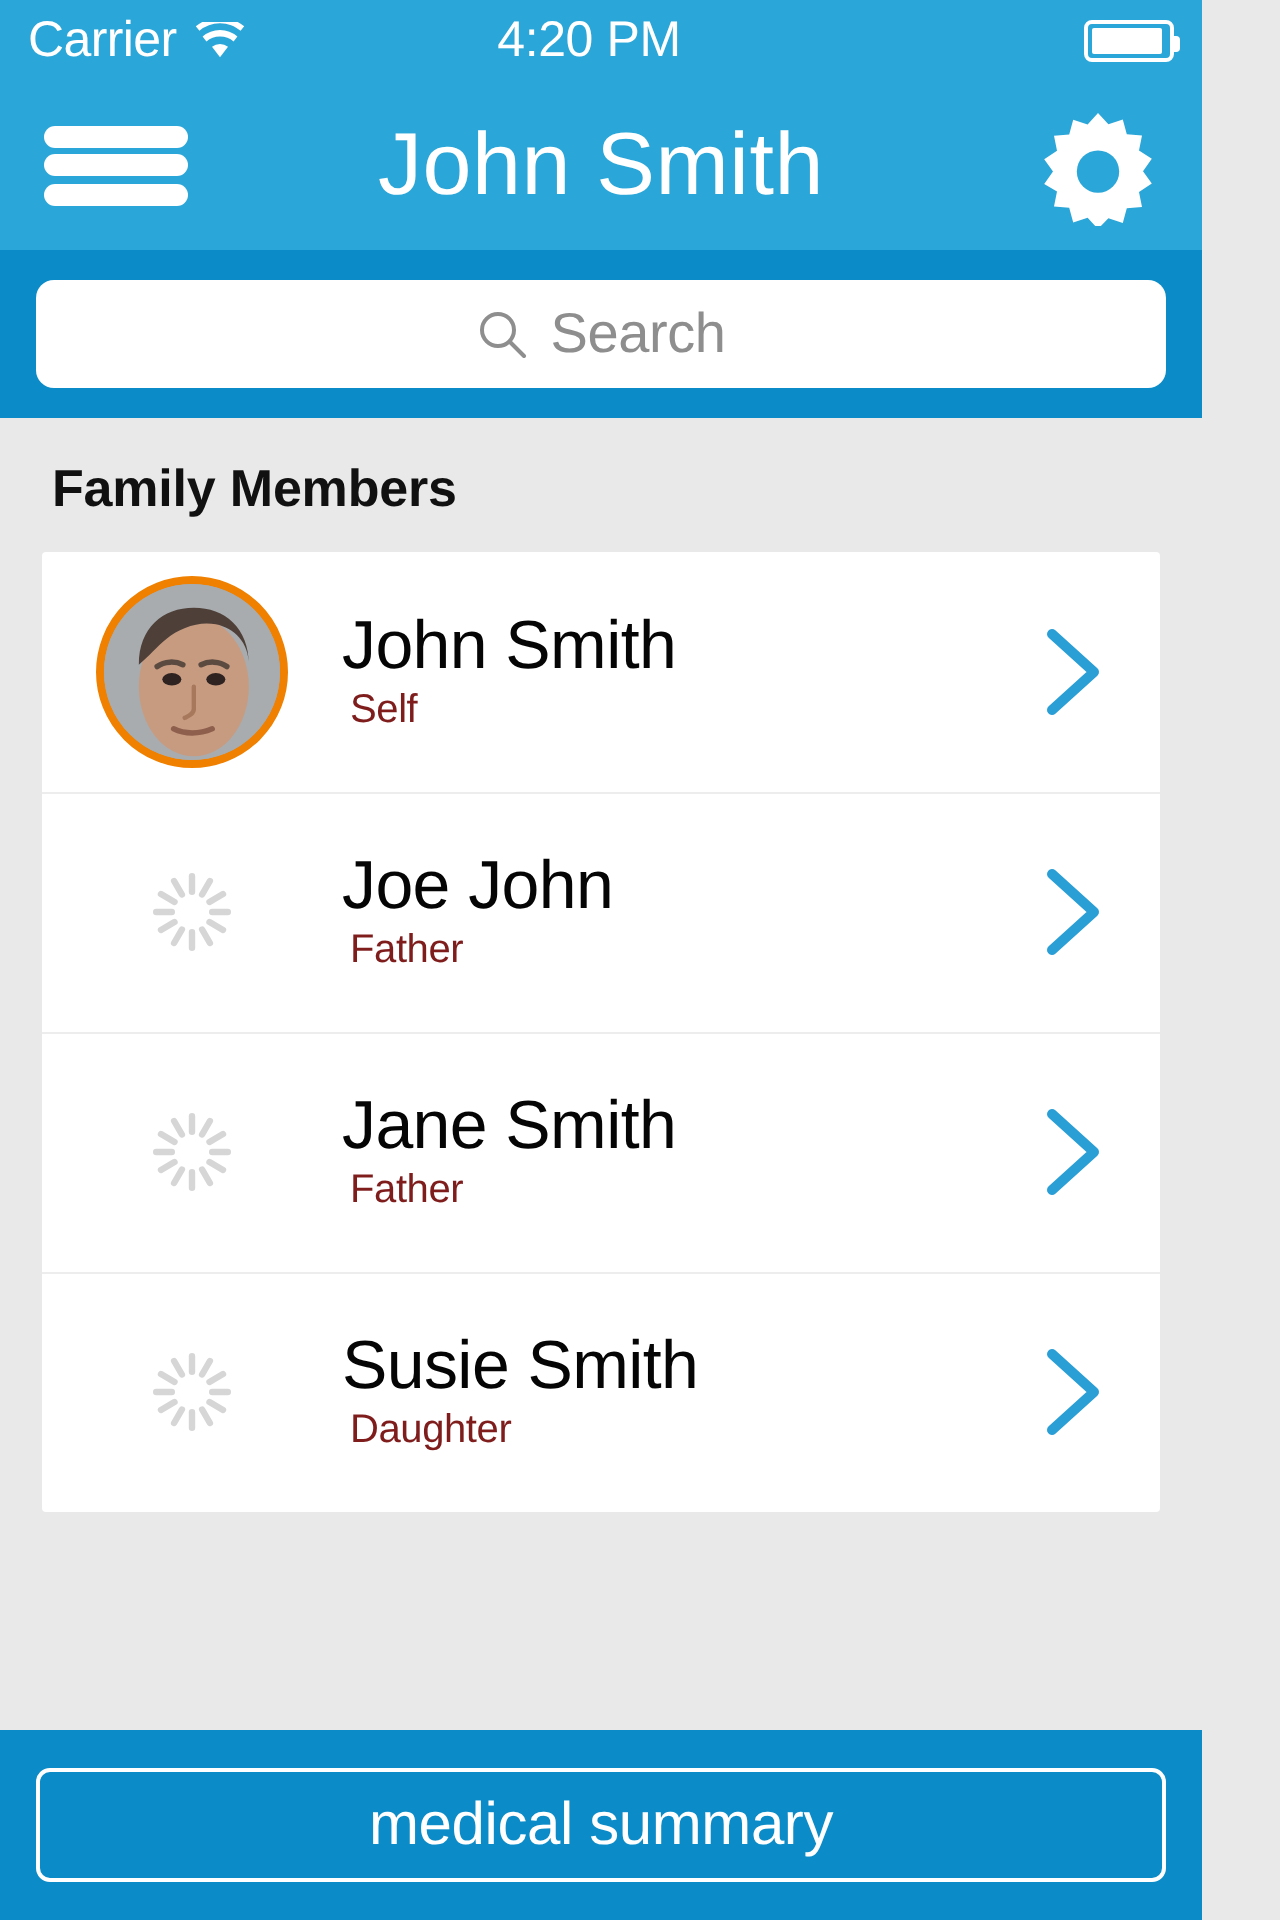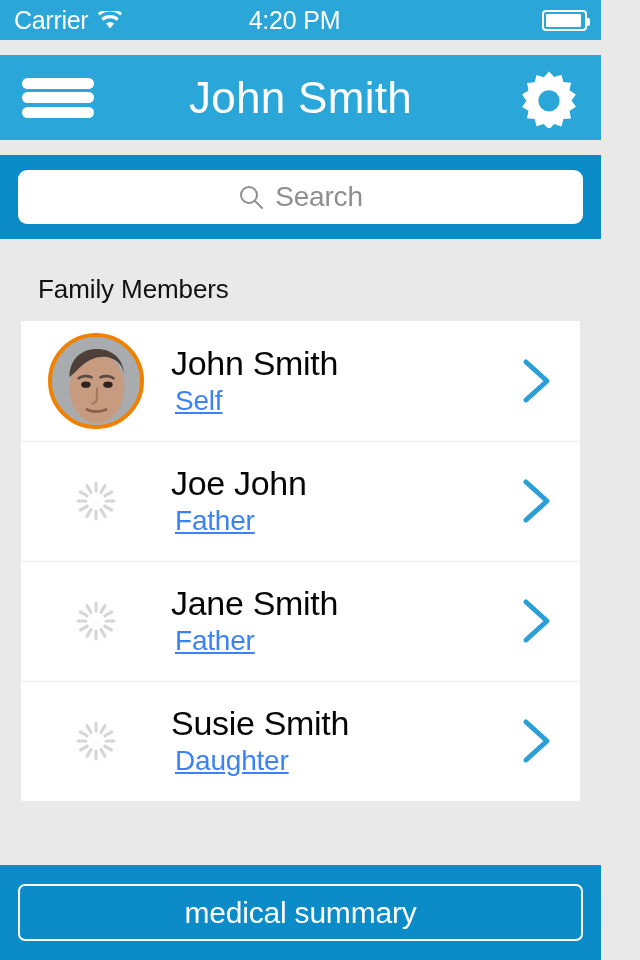--- a/index.html
+++ b/index.html
@@ -3,21 +3,21 @@
 <meta charset="utf-8">
 <style>
   * { margin:0; padding:0; box-sizing:border-box; }
   html,body { width:640px; height:960px; }
   body {
     font-family:"Liberation Sans", sans-serif;
     background:#e9e9e9;
     overflow:hidden;
     -webkit-font-smoothing:antialiased;
   }
-  .phone { position:relative; width:601px; height:960px; display:flex; flex-direction:column;gap:15px; }
+  .phone { position:relative; width:601px; height:960px; display:flex; flex-direction:column; }
 
   
   .statusbar {
     height:40px; background:#2ba6d8; flex:0 0 40px;
     display:flex; align-items:center; color:#fff;
     padding:0 14px; position:relative;
   }
   .sb-left { display:flex; align-items:center; gap:9px; }
   .sb-carrier { font-size:25px; letter-spacing:-0.3px; line-height:1; }
   .wifi { width:26px; height:19px; position:relative; display:block; }
@@ -55,43 +55,43 @@
   .searchbox {
     width:100%; height:54px; background:#fff; border-radius:9px;
     display:flex; align-items:center; justify-content:center; gap:11px;
   }
   .searchbox .mag { width:26px; height:26px; flex:0 0 26px; }
   .search-ph { color:#8e8e8e; font-size:28px; letter-spacing:-0.2px;text-align:center; }
 
   
   .content { flex:1 1 auto; background:#e9e9e9; overflow:hidden; }
   .section-title {
-    color:#111; font-weight:normal; font-size:26px;
-    padding:20px 0 16px 38px; letter-spacing:-0.1px;
+    color:#111; font-weight:bold; font-size:26px;
+    padding:20px 0 16px 26px; letter-spacing:-0.1px;
   }
   .card {
     background:#fff; margin:0 21px; border-radius:2px; overflow:hidden;
   }
   .row {
     display:flex; align-items:center; height:120px; position:relative;
     padding:0 26px 0 0; cursor:pointer;
   }
   .row + .row::before {
     content:""; position:absolute; left:0; right:0; top:0; height:1px; background:#ededed;
   }
   .thumb { width:150px; flex:0 0 150px; display:flex; align-items:center; justify-content:center; }
   .avatar {
     width:96px; height:96px; border-radius:50%; border:4px solid #f08000;
     overflow:hidden; background:#a9adb0; position:relative;
   }
   .avatar svg { display:block; width:100%; height:100%; }
   .spinner { width:42px; height:42px; position:relative; display:block; }
   .rowtext { flex:1 1 auto; display:flex; flex-direction:column; justify-content:center; gap:4px; }
   .rowname { font-size:34px; color:#050505; line-height:1.05; letter-spacing:-0.3px; }
-  .rowrel { font-size:28px; color:#3b82f6; line-height:1.05; letter-spacing:-0.2px; padding-left:4px;text-decoration:underline; }
+  .rowrel { font-size:20px; color:#7f1d1d; line-height:1.05; letter-spacing:-0.2px; padding-left:4px; }
   .chev { width:34px; flex:0 0 34px; height:48px; }
 
   
   .bottombar { flex:0 0 95px; background:#0b8cc8; display:flex; align-items:center; padding:0 18px; }
   .segment {
     width:100%; height:57px; border:2px solid #fff; border-radius:7px;
     display:flex; overflow:hidden;
   }
   .seg {
     flex:1 1 0; display:flex; align-items:center; justify-content:center;

